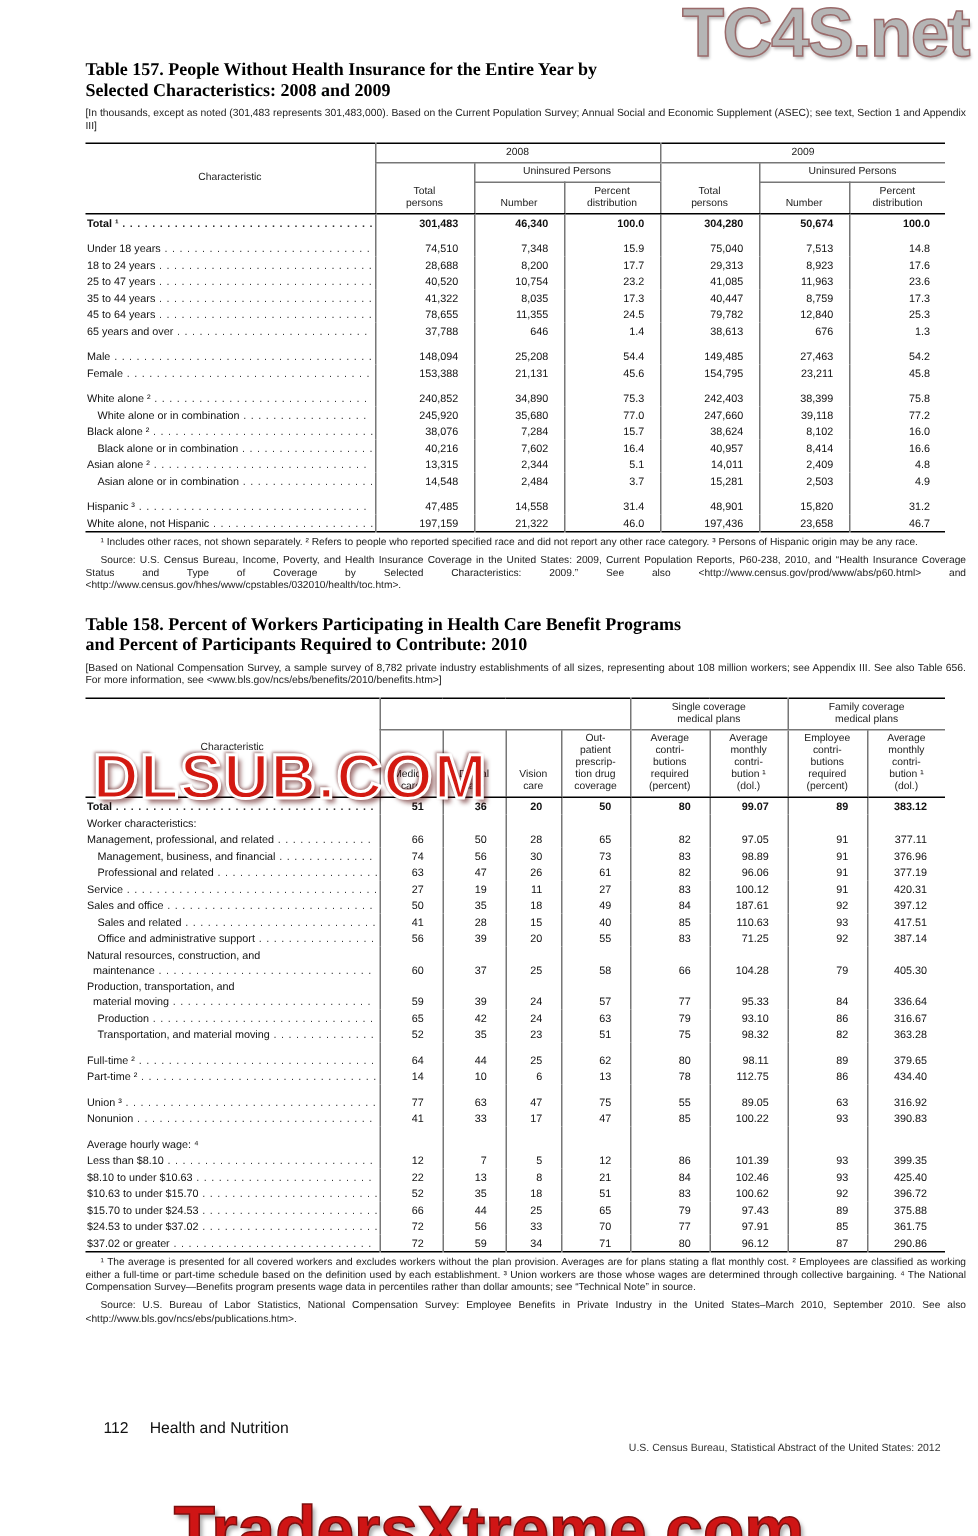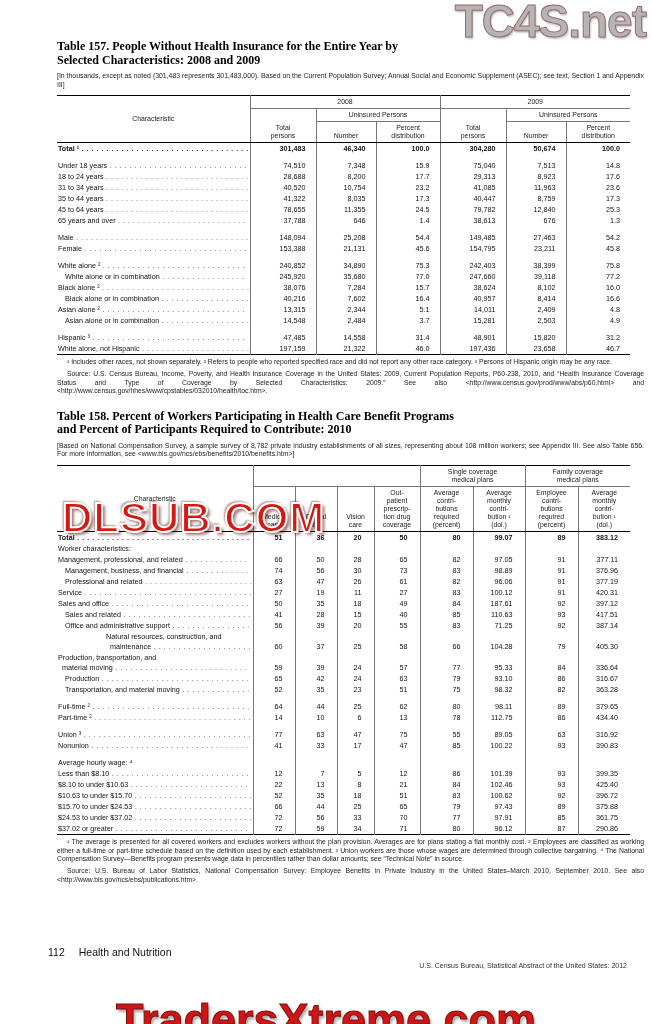--- a/index.html
+++ b/index.html
@@ -31,21 +31,21 @@
   table.t158 td.num { padding-right:12px; }
   table.t tr.gap td { padding-top:7px; }
   table.t tr.bold { font-weight:bold; }
   .clamp { overflow:hidden; max-height:10px; line-height:10px; }
   .clamp.l2 { max-height:20px; }
   .lbl { white-space:pre-line; }
   .dots { letter-spacing:0.5px; color:#333; }
 
   .tblock2 { margin-top:14px; }
 
-  .page-footer { position:absolute; left:48px; top:946px; font-size:10.5px; color:#111; }
+  .page-footer { position:absolute; left:69px; top:946px; font-size:10.5px; color:#111; }
   .page-footer .pn { margin-right:14px; }
   .census { position:absolute; right:25px; top:962px; font-size:7px; color:#333; }
 
   
   .wm-top { position:absolute; top:-6px; right:6px; z-index:6;
             font-family:"Liberation Sans", sans-serif; font-weight:bold; font-size:46px; letter-spacing:-1px;
             color:#b5b5b5; -webkit-text-stroke:1px #9a6a6a;
             text-shadow:1px 2px 2px rgba(0,0,0,.25); white-space:nowrap; }
   .wm-mid { position:absolute; top:494px; left:62px; z-index:6;
             font-family:"Liberation Sans", sans-serif; font-weight:bold; font-size:42px; letter-spacing:1px;
@@ -133,21 +133,21 @@
               </td>
               <td class="num">28,688</td>
               <td class="num">8,200</td>
               <td class="num">17.7</td>
               <td class="num">29,313</td>
               <td class="num">8,923</td>
               <td class="num">17.6</td>
             </tr>
             <tr>
               <td>
-                <div class="clamp" style="padding-left: 1px;"><span class="lbl">31 to 34 years</span><span class="dots"> . . . . . . . . . . . . . . . . . . . . . . . . . . . . . . . . . . . . . . . . . . . . . . . . . . . . . . . . . . . . . . . . . . . . . . . . . . . . . . . . . . . . . . . . . . </span></div>
+                <div class="clamp" style="padding-left: 1px;"><span class="lbl">25 to 47 years</span><span class="dots"> . . . . . . . . . . . . . . . . . . . . . . . . . . . . . . . . . . . . . . . . . . . . . . . . . . . . . . . . . . . . . . . . . . . . . . . . . . . . . . . . . . . . . . . . . . </span></div>
               </td>
               <td class="num">40,520</td>
               <td class="num">10,754</td>
               <td class="num">23.2</td>
               <td class="num">41,085</td>
               <td class="num">11,963</td>
               <td class="num">23.6</td>
             </tr>
             <tr>
               <td>
@@ -472,21 +472,21 @@
               <td class="num">39</td>
               <td class="num">20</td>
               <td class="num">55</td>
               <td class="num">83</td>
               <td class="num">71.25</td>
               <td class="num">92</td>
               <td class="num">387.14</td>
             </tr>
             <tr>
               <td>
-                <div class="clamp l2" style="padding-left: 1px; margin-left: 48px;"><span class="lbl">Natural resources, construction, and
+                <div class="clamp l2" style="padding-left: 1px;"><span class="lbl">Natural resources, construction, and
 &nbsp;&nbsp;maintenance</span><span class="dots"> . . . . . . . . . . . . . . . . . . . . . . . . . . . . . . . . . . . . . . . . . . . . . . . . . . . . . . . . . . . . . . . . . . . . . . . . . . . . . . . . . . . . . . . . . . </span></div>
               </td>
               <td class="num">60</td>
               <td class="num">37</td>
               <td class="num">25</td>
               <td class="num">58</td>
               <td class="num">66</td>
               <td class="num">104.28</td>
               <td class="num">79</td>
               <td class="num">405.30</td>

